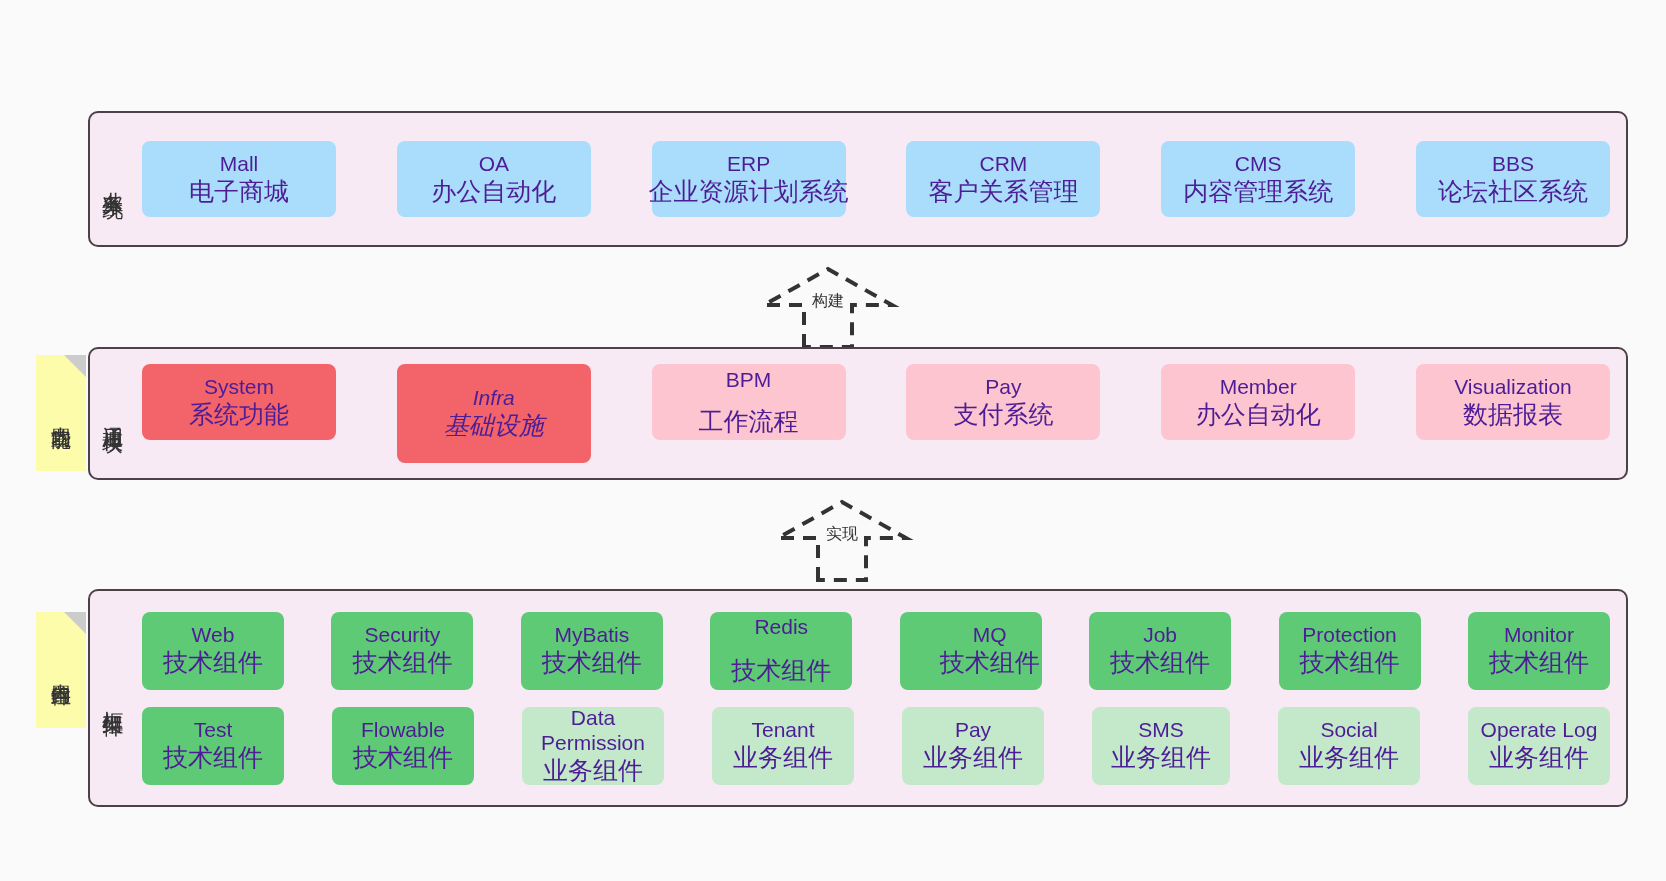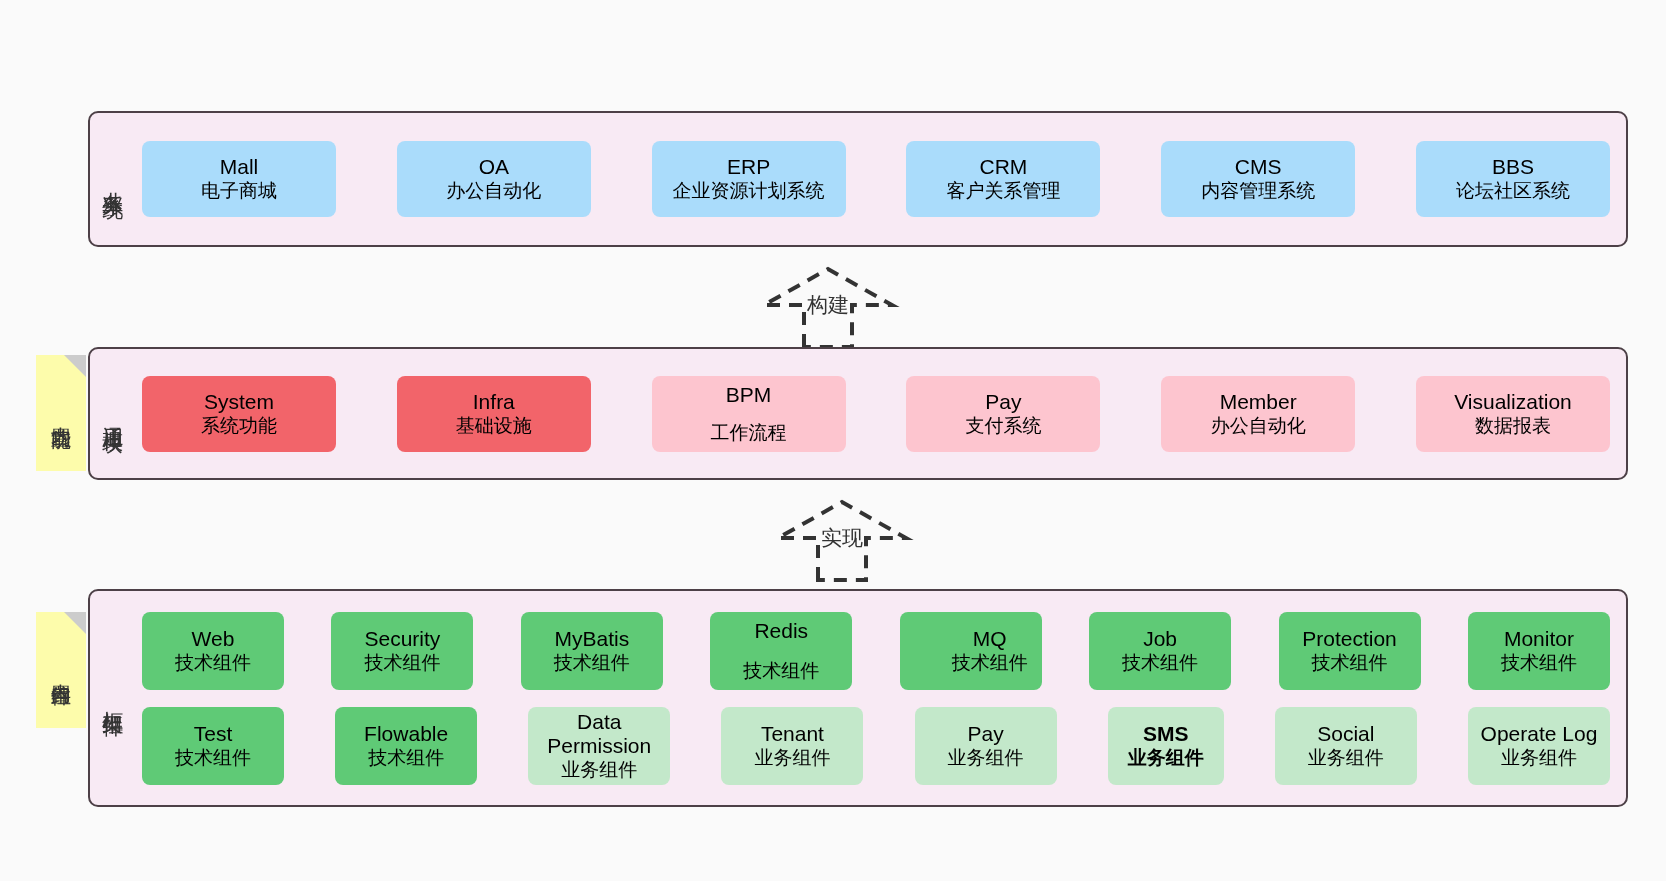--- a/index.html
+++ b/index.html
@@ -66,30 +66,30 @@
 
   
   .node {
     box-sizing: border-box;
     border-radius: 8px;
     display: flex;
     flex-direction: column;
     align-items: center;
     justify-content: center;
     text-align: center;
-    color: #000000;
+    color: #4c1d95;
     line-height: 1.18;
     padding: 4px 6px;
   }
   .node .t1 {
     font-size: 21px;
     white-space: nowrap;
   }
   .node .t2 {
-    font-size: 19px;
+    font-size: 25px;
     white-space: nowrap;
   }
   .node.wrap .t1 {
     white-space: normal;
   }
 
   .c-blue       { background: #aadcfb; }
   .c-red        { background: #f2646a; }
   .c-pink       { background: #fdc5cf; }
   .c-green      { background: #5fca76; }
@@ -130,21 +130,21 @@
     position: absolute;
   }
   .arrow svg {
     display: block;
     overflow: visible;
   }
   .arrow-label {
     position: absolute;
     left: 50%;
     transform: translateX(-50%);
-    font-size: 21px;
+    font-size: 16px;
     color: #333333;
     background: transparent;
     white-space: nowrap;
   }
 </style>
 </head>
 <body>
 
 <div class="canvas">
 
@@ -192,21 +192,21 @@
     <span class="note-text">内置功能</span>
   </div>
   <div class="layer" id="layer-1" style="left:88px; top:347px; width:1540px; height:133px;">
     <div class="layer-title">通用模块</div>
     <div class="layer-body">
       <div class="row">
         <div class="node c-red" style="width:194px;height:76px;">
           <div class="t1">System</div>
           <div class="t2">系统功能</div>
         </div>
-        <div class="node c-red" style="width:194px;height:76px;">
+        <div class="node c-red" style="width:194px;height:99px;font-style:italic;">
           <div class="t1">Infra</div>
           <div class="t2">基础设施</div>
         </div>
         <div class="node c-pink" style="width:194px;height:76px;gap:14px;">
           <div class="t1">BPM</div>
           <div class="t2">工作流程</div>
         </div>
         <div class="node c-pink" style="width:194px;height:76px;">
           <div class="t1">Pay</div>
           <div class="t2">支付系统</div>
@@ -287,21 +287,21 @@
           <div class="t2">业务组件</div>
         </div>
         <div class="node c-lightgreen" style="width:142px;height:78px;">
           <div class="t1">Tenant</div>
           <div class="t2">业务组件</div>
         </div>
         <div class="node c-lightgreen" style="width:142px;height:78px;">
           <div class="t1">Pay</div>
           <div class="t2">业务组件</div>
         </div>
-        <div class="node c-lightgreen" style="width:116px;height:78px;font-weight:bold;">
+        <div class="node c-lightgreen" style="width:138px;height:78px;">
           <div class="t1">SMS</div>
           <div class="t2">业务组件</div>
         </div>
         <div class="node c-lightgreen" style="width:142px;height:78px;">
           <div class="t1">Social</div>
           <div class="t2">业务组件</div>
         </div>
         <div class="node c-lightgreen" style="width:142px;height:78px;">
           <div class="t1">Operate Log</div>
           <div class="t2">业务组件</div>

